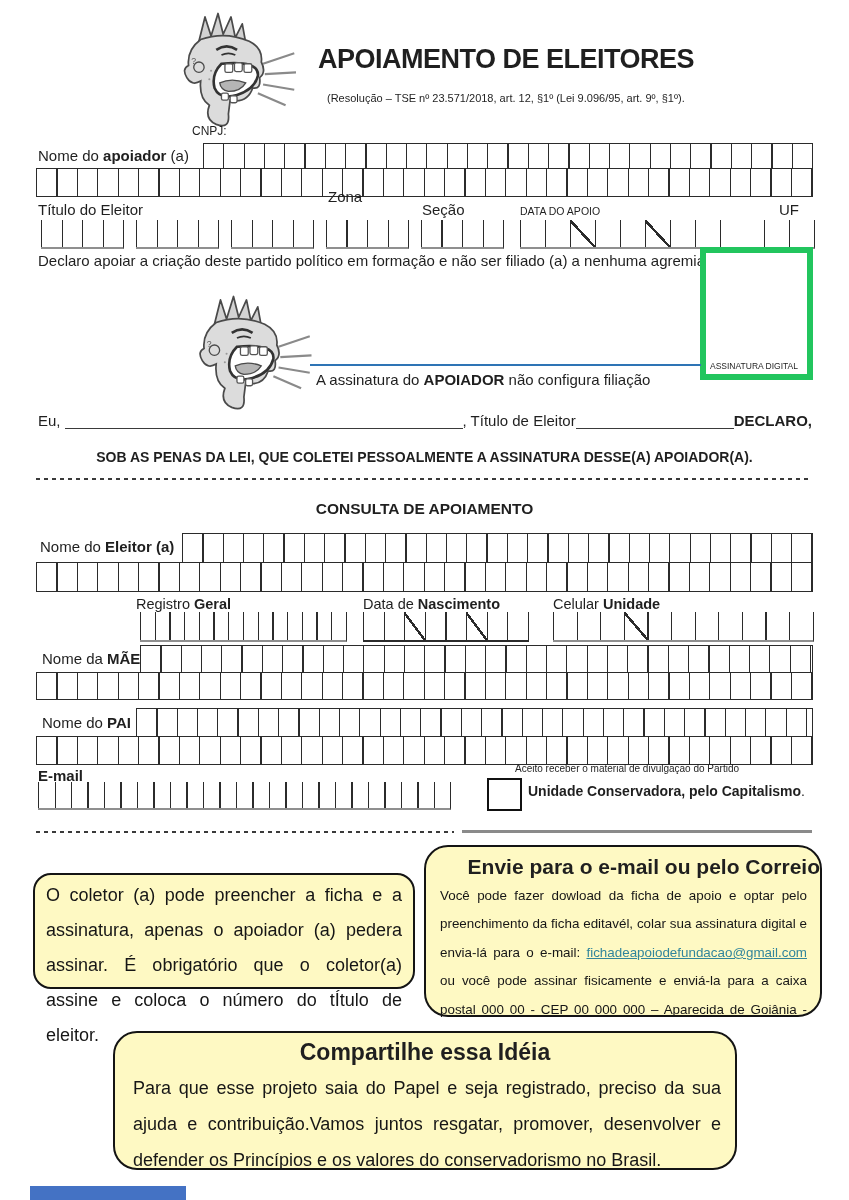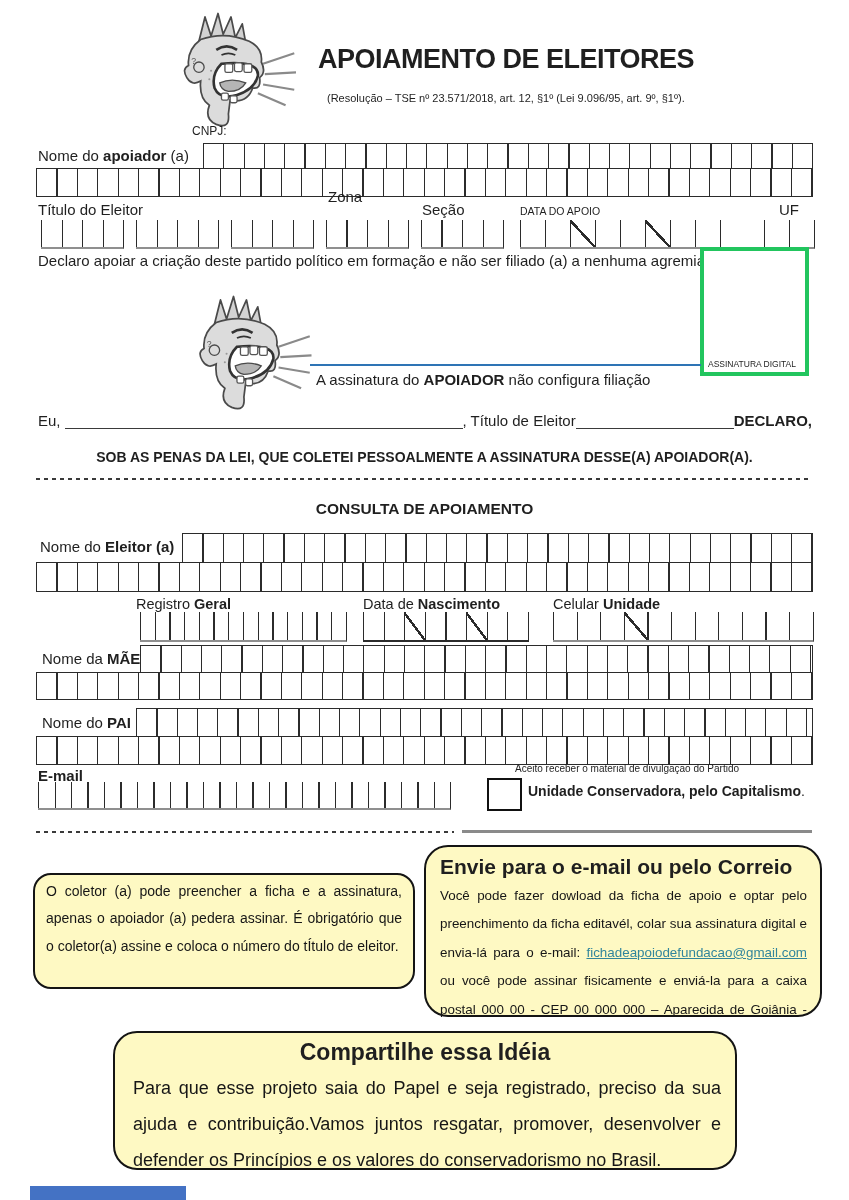--- a/index.html
+++ b/index.html
@@ -1,35 +1,35 @@
 <!DOCTYPE html>
 <html><head>
 <meta charset="utf-8">
 <style>
   html,body{margin:0;padding:0;background:#e8e8e8;}
   .page{position:relative;width:849px;height:1200px;background:#ffffff;margin:0 auto;
         font-family:"Liberation Sans",sans-serif;color:#1f1f1f;overflow:hidden;}
   .abs{position:absolute;}
-  .b{font-weight:bold;}
+  .b{font-weight:bold;text-align:right;}
   
   .comb{position:absolute;
         background-image:repeating-linear-gradient(to right,#2b2b2b 0,#2b2b2b 1.2px,transparent 1.2px,transparent var(--cw,20px));
         border-right:1.2px solid #2b2b2b;}
   .comb.topline{border-top:1.3px solid #2b2b2b;}
   .comb.boxed{border-top:1.3px solid #2b2b2b;border-bottom:1.3px solid #2b2b2b;}
   .comb.graybottom{border-bottom:2px solid #8f8f8f;}
   .comb.darkbottom{border-bottom:2px solid #2b2b2b;}
   .slash{position:absolute;top:0;bottom:0;width:var(--cw,25px);
          background:linear-gradient(to top right,transparent 46%,#2b2b2b 46%,#2b2b2b 53%,transparent 53%);}
   .dashes{height:2px;
          background:repeating-linear-gradient(to right,#3a3a3a 0,#3a3a3a 4px,transparent 4px,transparent 8px);}
   .lbl{font-size:15px;white-space:nowrap;}
   .roundbox{position:absolute;border:2.4px solid #141414;border-radius:22px;background:#fef9c3;}
   .boxbody{text-align:justify;color:#161616;}
-  .greenbox{position:absolute;border:4px solid #22c55e;background:#fff;}
+  .greenbox{position:absolute;border:6px solid #22c55e;background:#fff;}
   .bluebar{position:absolute;background:#4472c4;}
   .link{color:#31859c;text-decoration:underline;}
   .blank{display:inline-block;border-bottom:1.4px solid #3a3a3a;height:16px;}
   .euline{display:flex;align-items:flex-end;font-size:15px;}
   .checkbox{position:absolute;border:2.6px solid #111;background:#fff;}
   svg text{font-family:"Liberation Sans",sans-serif;}
 </style>
 </head>
 <body>
 
@@ -170,21 +170,21 @@
   <div class="abs" style="left:515px;top:763px;font-size:10px">Aceito receber o material de  divulgação do Partido</div>
   <div class="checkbox" style="left:487px;top:778px;width:31px;height:29px"></div>
   <div class="abs" style="left:528px;top:783px;font-size:14px">
     <span class="b">Unidade Conservadora, pelo Capitalismo</span><span>.</span>
   </div>
 
   <div class="abs dashes" style="left:36px;top:831px;width:418px"></div>
   <div class="abs" style="left:462px;top:830px;width:350px;height:2.5px;background:#8a8a8a"></div>
 
   <div class="roundbox" style="left:33px;top:873px;width:378px;height:112px;border-radius:18px">
-    <div class="boxbody" style="margin:3px 11px 0 11px;font-size:14px;line-height:1.95">O coletor (a) pode preencher a ficha e a assinatura, apenas o apoiador (a) pedera assinar. É obrigatório que o coletor(a) assine e coloca o número do tÍtulo de eleitor.</div>
+    <div class="boxbody" style="margin:3px 11px 0 11px;font-size:18px;line-height:1.95">O coletor (a) pode preencher a ficha e a assinatura, apenas o apoiador (a) pedera assinar. É obrigatório que o coletor(a) assine e coloca o número do tÍtulo de eleitor.</div>
   </div>
 
   <div class="roundbox" style="left:424px;top:845px;width:394px;height:168px;border-radius:24px">
     <div class="b" style="font-size:21px;margin:8px 0 0 14px">Envie para o e-mail ou pelo Correio</div>
     <div class="boxbody" style="margin:3px 13px 0 14px;font-size:13.4px;line-height:2.12">
       <span>Você pode fazer dowload da ficha de apoio e optar pelo preenchimento da  ficha  editavél, colar sua assinatura digital e envia-lá  para  o  e-mail:  </span><span class="link">fichadeapoiodefundacao@gmail.com</span><span> ou você pode assinar fisicamente e enviá-la para a caixa postal 000 00 - CEP 00 000 000 – Aparecida de Goiânia - GO.</span>
     </div>
   </div>
 
   <div class="roundbox" style="left:113px;top:1031px;width:620px;height:135px;border-radius:24px">

